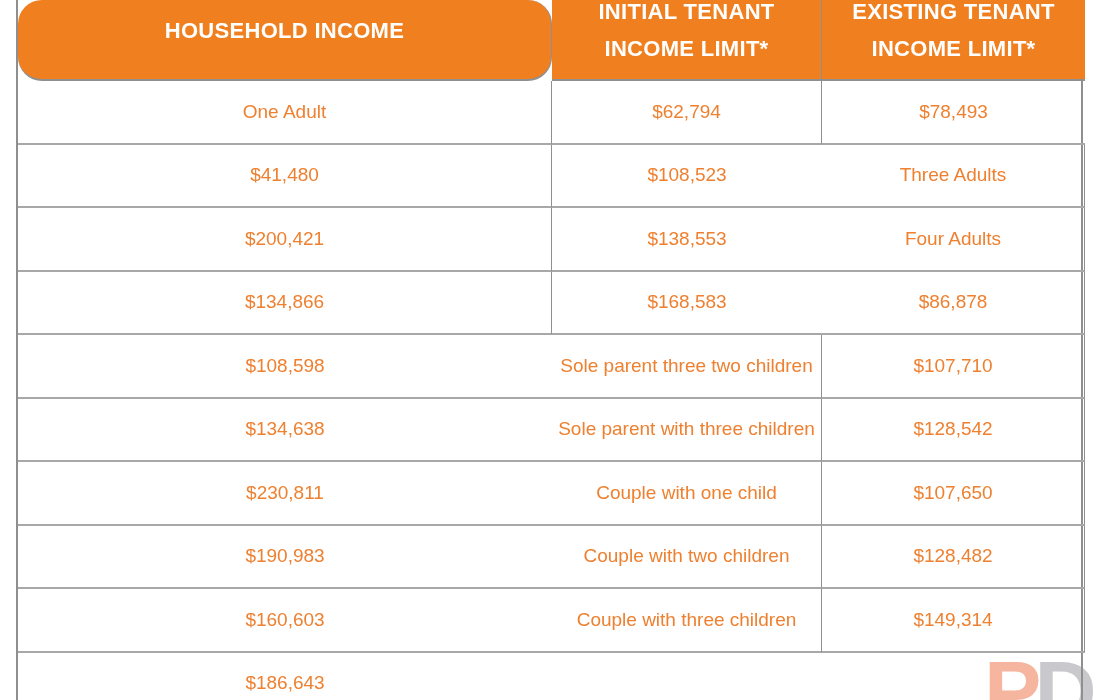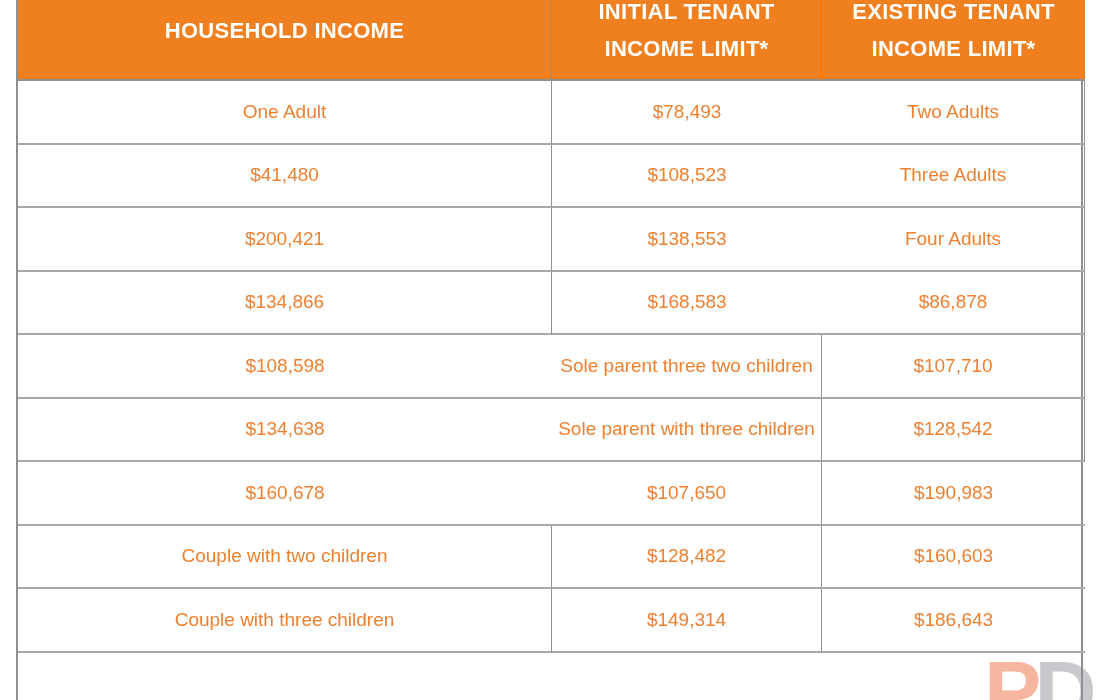--- a/index.html
+++ b/index.html
@@ -37,20 +37,21 @@
     justify-content: center;
     text-align: center;
     padding-bottom: 18px;
     box-sizing: border-box;
     border-bottom: 2px solid #8f8f8f;
     white-space: pre-line;
     letter-spacing: 0.3px;
   }
   .hcell.main {
     font-size: 22px;
+    border-radius: 24px;
   }
   .hcell.sub {
     font-size: 22px;
     line-height: 1.65;
   }
   .hcell.b, .cell.b {
     border-right: 1px solid #8f8f8f;
   }
 
   .cell {
@@ -84,45 +85,46 @@
 
 <div class="income-table">
 
   <div class="hcell main b">HOUSEHOLD INCOME</div>
   <div class="hcell sub b">INITIAL TENANT
 INCOME LIMIT*</div>
   <div class="hcell sub">EXISTING TENANT
 INCOME LIMIT*</div>
 
   <div class="cell b">One Adult</div>
+  <div class="cell b">$62,794</div>
   <div class="cell">$78,493</div>
 
-  <div class="cell b">Two Adults</div>
   <div class="cell b">$41,480</div>
   <div class="cell">$108,523</div>
 
   <div class="cell b">Three Adults</div>
   <div class="cell b">$200,421</div>
   <div class="cell">$138,553</div>
 
   <div class="cell b">Four Adults</div>
   <div class="cell b">$134,866</div>
   <div class="cell">$168,583</div>
 
   <div class="cell b">$86,878</div>
   <div class="cell">$108,598</div>
 
   <div class="cell b">Sole parent three two children</div>
   <div class="cell b">$107,710</div>
   <div class="cell">$134,638</div>
 
   <div class="cell b">Sole parent with three children</div>
   <div class="cell b">$128,542</div>
-  <div class="cell">$160,678</div>
+  <div class="cell">$230,811</div>
 
+  <div class="cell b">Couple with one child</div>
   <div class="cell b">$107,650</div>
   <div class="cell">$190,983</div>
 
   <div class="cell b">Couple with two children</div>
   <div class="cell b">$128,482</div>
   <div class="cell">$160,603</div>
 
   <div class="cell b">Couple with three children</div>
   <div class="cell b">$149,314</div>
   <div class="cell">$186,643</div>

